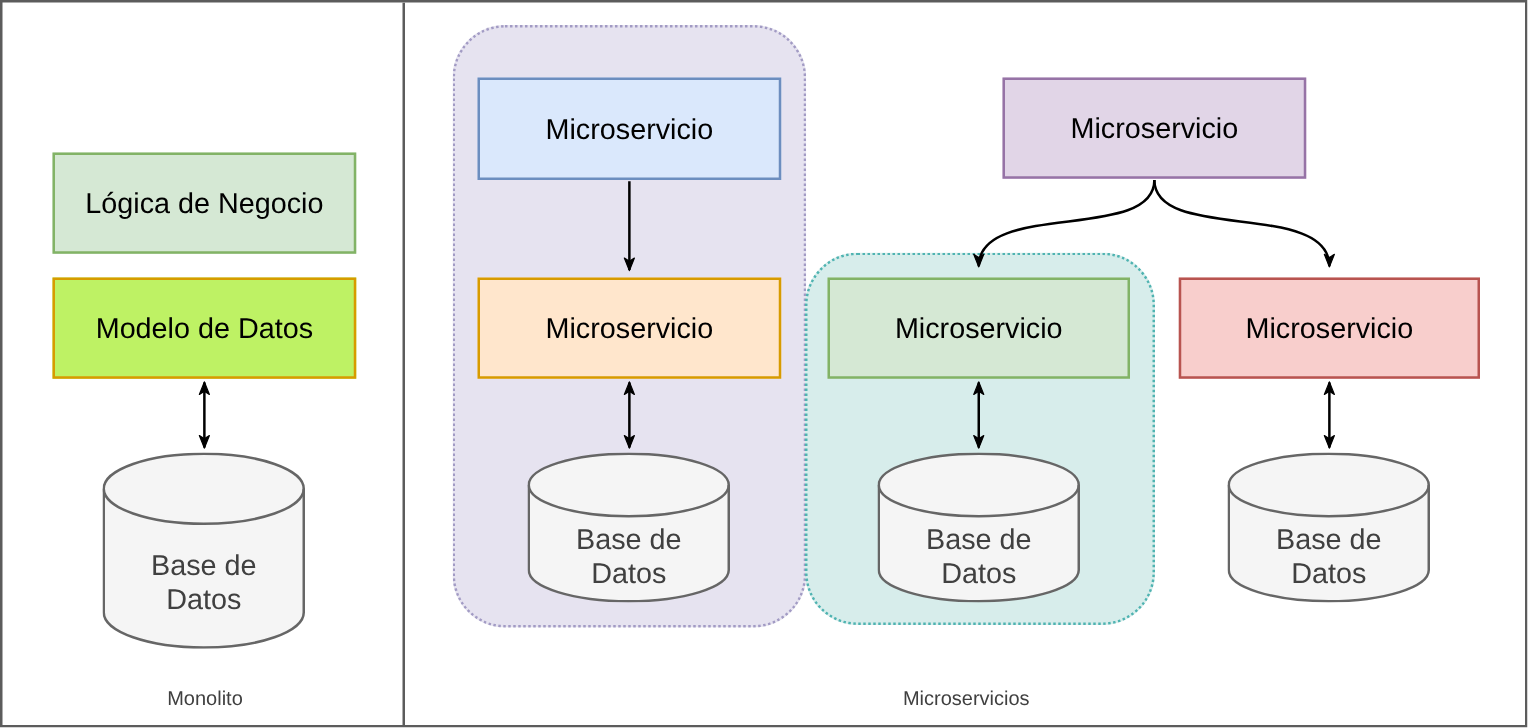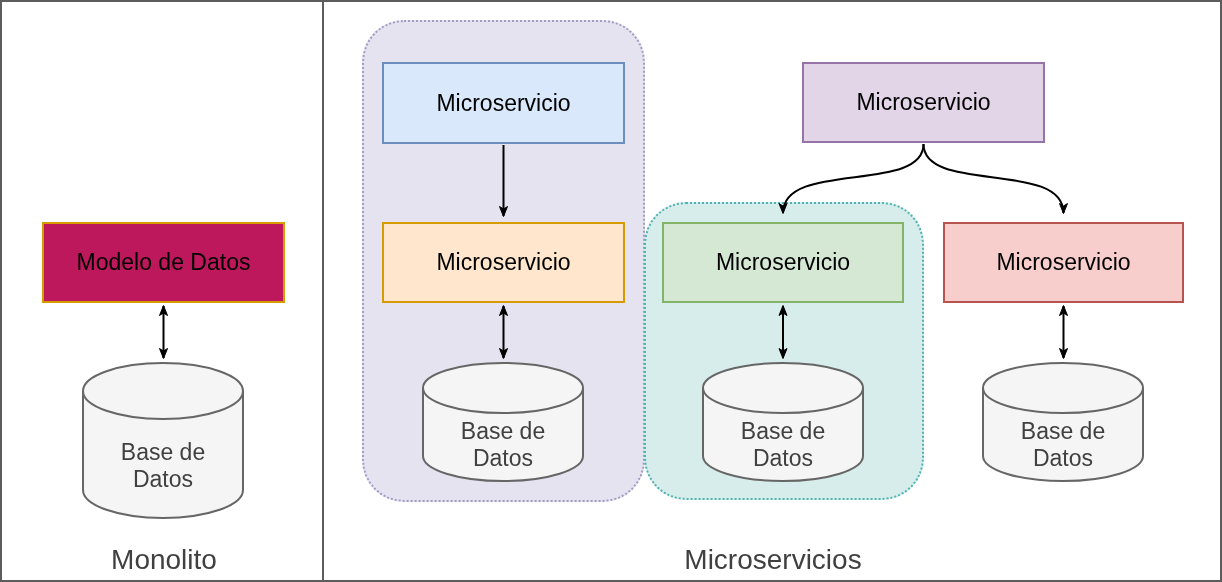--- a/index.html
+++ b/index.html
@@ -58,39 +58,42 @@
   #cyl-mono{left:80px;top:360px;width:162px;height:157px;}
   #cyl-mono .cyl-label{top:58px;height:92px;}
   #cyl-ms1{left:420px;top:360px;width:162px;height:120px;}
   #cyl-ms2{left:700px;top:360px;width:162px;height:120px;}
   #cyl-ms3{left:980px;top:360px;width:162px;height:120px;}
   .cyl-small .cyl-label{top:52px;height:62px;}
   
   .caption{
     position:absolute;top:544px;height:28px;
     display:flex;align-items:center;justify-content:center;
-    font-size:28px;color:#404040;z-index:3;
+    font-size:16px;color:#404040;z-index:3;
   }
   #caption-mono {left:2px;  width:320px;}
   #caption-micro{left:322px;width:898px;}
   
   .arrows{position:absolute;left:0;top:0;z-index:4;pointer-events:none;}
   .arrows line,.arrows path.connector{stroke:#000000;stroke-width:2;fill:none;}
 </style>
 </head>
 <body>
 
 <div class="canvas">
 
   <div class="divider"></div>
 
   <div class="group" id="group-purple" style="background: rgb(230, 227, 240); border-color: rgb(162, 155, 196);"></div>
   <div class="group" id="group-teal" style="background: rgb(215, 237, 235); border-color: rgb(79, 179, 177);"></div>
 
-  <div class="box" id="mono-box-model" style="background: #be185d; border-color: rgb(215, 155, 0);">
+  <div class="box" id="mono-box-logic" style="background: rgb(213, 232, 212); border-color: rgb(130, 179, 102);">
+    <span>Lógica de Negocio</span>
+  </div>
+  <div class="box" id="mono-box-model" style="background: #bef264; border-color: rgb(215, 155, 0);">
     <span>Modelo de Datos</span>
   </div>
 
   <div class="box" id="ms-box-blue" style="background: rgb(218, 232, 252); border-color: rgb(108, 142, 191);">
     <span>Microservicio</span>
   </div>
   <div class="box" id="ms-box-orange" style="background: rgb(255, 230, 204); border-color: rgb(215, 155, 0);">
     <span>Microservicio</span>
   </div>
   <div class="box" id="ms-box-green" style="background: rgb(213, 232, 212); border-color: rgb(130, 179, 102);">

